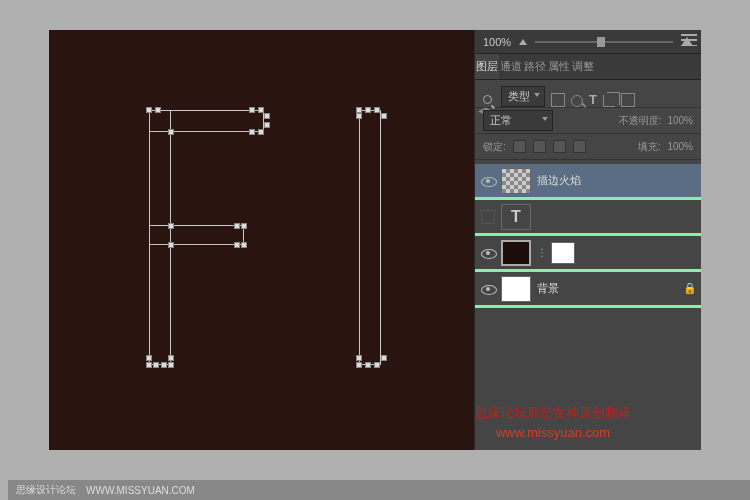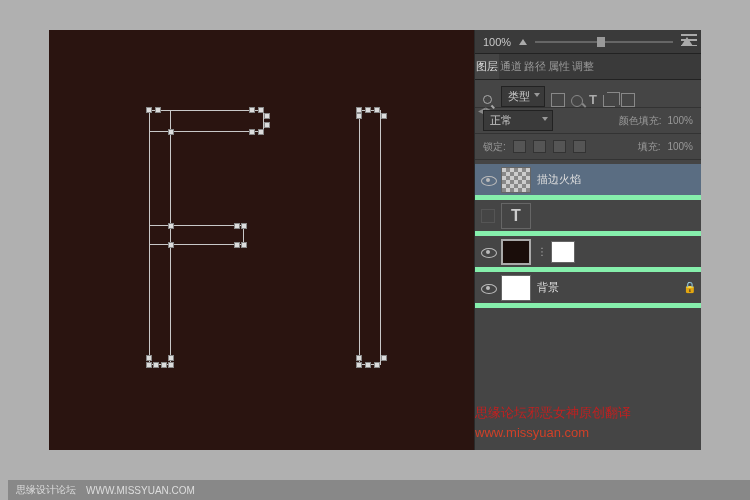--- a/index.html
+++ b/index.html
@@ -27,35 +27,35 @@
 .icon-circ{width:12px;height:12px;border:1.5px solid #888;border-radius:50%;position:relative}
 .icon-circ::after{content:"";position:absolute;width:1.5px;height:5px;background:#888;right:-2px;bottom:-2px;transform:rotate(-45deg)}
 .icon-t{font-weight:bold;font-size:13px;color:#aaa}
 .icon-crop{width:12px;height:12px;border:1.5px solid #888;border-top:none;border-right:none;position:relative}
 .icon-crop::after{content:"";position:absolute;width:12px;height:12px;border:1.5px solid #888;border-bottom:none;border-left:none;left:3px;top:-3px}
 .mode-row{height:26px;display:flex;align-items:center;padding:0 8px;gap:6px;border-bottom:1px solid #333;font-size:10px;color:#999}
 .mode-row .lbl{margin-left:auto}
 .lock-row{height:26px;display:flex;align-items:center;padding:0 8px;gap:7px;border-bottom:1px solid #333;font-size:10px;color:#999}
 .sm-ic{width:13px;height:13px;background:#555;border:1px solid #333}
 .layers{padding:4px 0}
-.layer{height:36px;display:flex;align-items:center;padding:0 6px;gap:6px;border-bottom:5px solid #86efac}
+.layer{height:36px;display:flex;align-items:center;padding:0 6px;gap:6px;border-bottom:3px solid #86efac}
 .layer.sel-layer{background:#5a6d82}
 .eye{width:14px;height:14px;position:relative;flex-shrink:0}
 .eye::before{content:"";position:absolute;width:14px;height:8px;border:1px solid #bbb;border-radius:50%;top:3px}
 .eye::after{content:"";position:absolute;width:4px;height:4px;background:#bbb;border-radius:50%;top:5px;left:5px}
 .eye-off{width:14px;height:14px;border:1px solid #555;flex-shrink:0}
 .thumb{width:30px;height:26px;border:1px solid #666;flex-shrink:0}
 .thumb.checker{background:repeating-conic-gradient(#888 0 25%,#ccc 0 50%) 0 0/8px 8px}
 .thumb.dark{background:#1a0d0a;border:2px solid #aaa}
 .thumb.white{background:#fff}
 .thumb.t-ic{background:#454545;display:flex;align-items:center;justify-content:center;font-size:16px;font-weight:bold;color:#ccc}
 .link-ic{width:8px;color:#aaa;font-size:10px;text-align:center}
 .layer-name{color:#ddd;font-size:11px;flex:1}
 .lock-ic{width:12px;color:#aaa}
-.watermark{position:absolute;right:70px;bottom:8px;text-align:left;font-size:13px;line-height:1.5}
+.watermark{position:absolute;right:70px;bottom:8px;text-align:center;font-size:13px;line-height:1.5}
 .wm1{color:#c02020}
 .wm2{color:#d04028}
 .footer{position:absolute;left:8px;bottom:0;width:100%;height:20px;background:#888;color:#ddd;font-size:10px;display:flex;align-items:center;padding:0 8px;gap:10px}
 .menu-btn{position:absolute;right:4px;top:4px;width:16px;height:12px;display:flex;flex-direction:column;justify-content:space-between}
 .menu-btn span{height:1.5px;background:#aaa}
 .chev{position:absolute;left:3px;top:75px;color:#888;font-size:10px}
 </style>
 </head>
 <body>
 
@@ -131,21 +131,21 @@
       <div class="sel">类型</div>
       <div class="icon-sq"></div>
       <div class="icon-circ"></div>
       <div class="icon-t">T</div>
       <div class="icon-crop"></div>
       <div class="icon-sq"></div>
     </div>
 
     <div class="mode-row">
       <div class="sel" style="width:70px">正常</div>
-      <span class="lbl">颜色填充:</span>
+      <span class="lbl">不透明度:</span>
       <span>100%</span>
     </div>
 
     <div class="lock-row">
       <span>锁定:</span>
       <div class="sm-ic"></div>
       <div class="sm-ic"></div>
       <div class="sm-ic"></div>
       <div class="sm-ic"></div>
       <span style="margin-left:auto">填充:</span>

